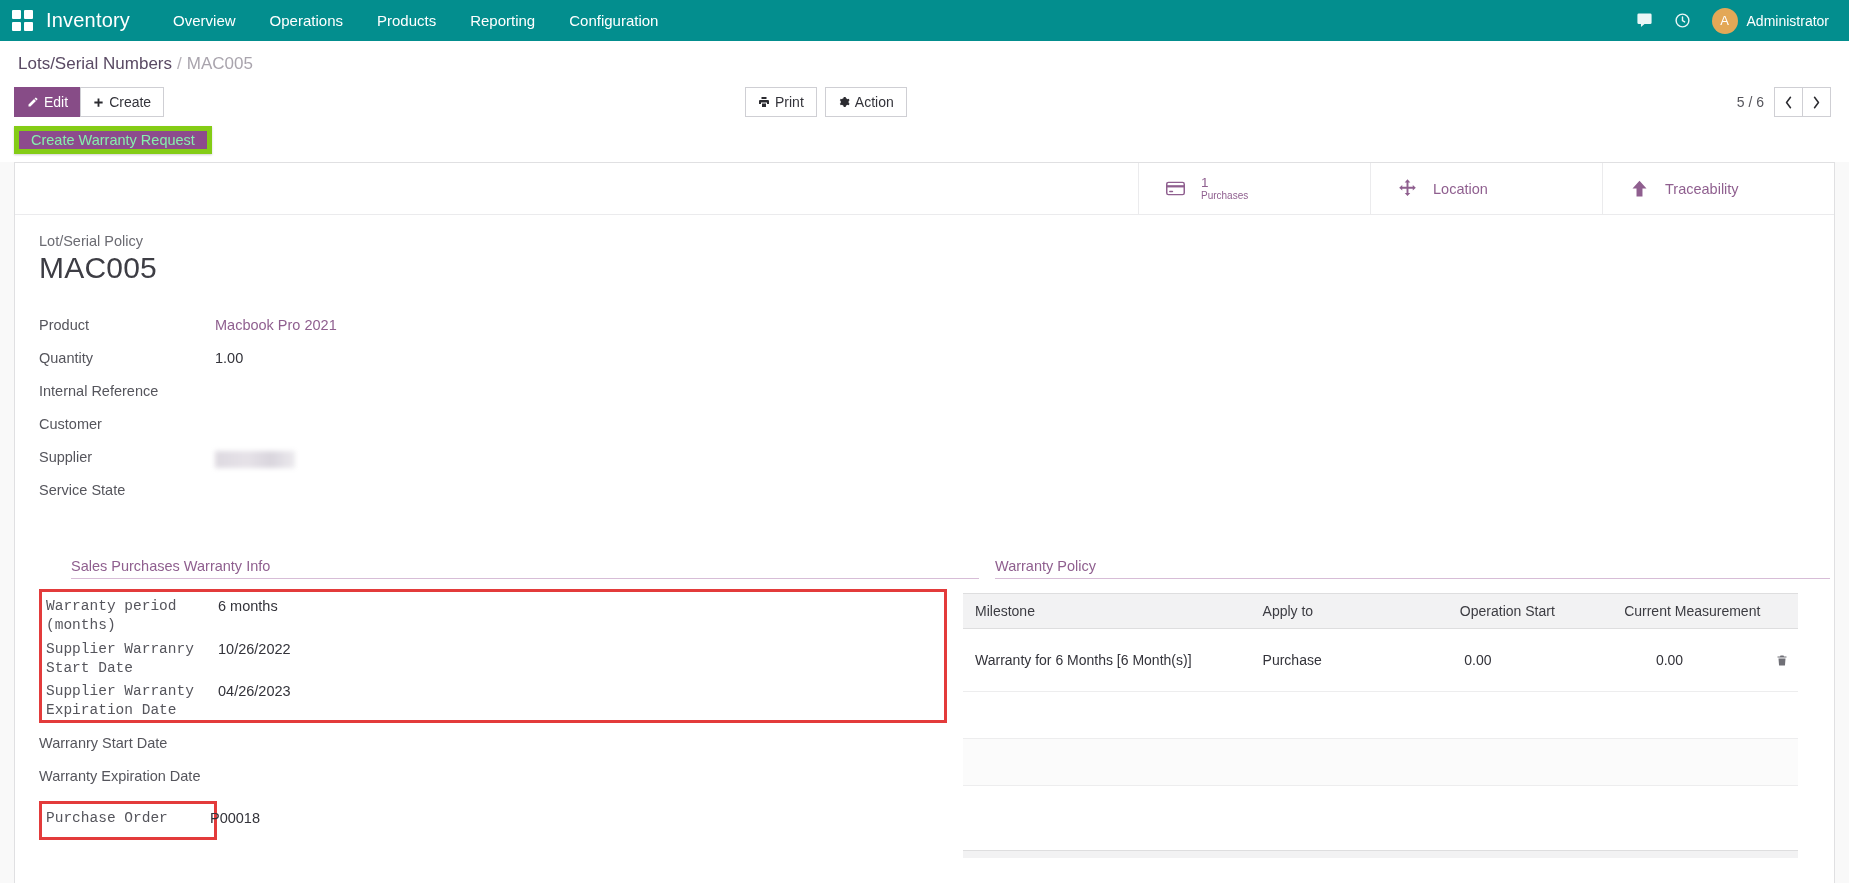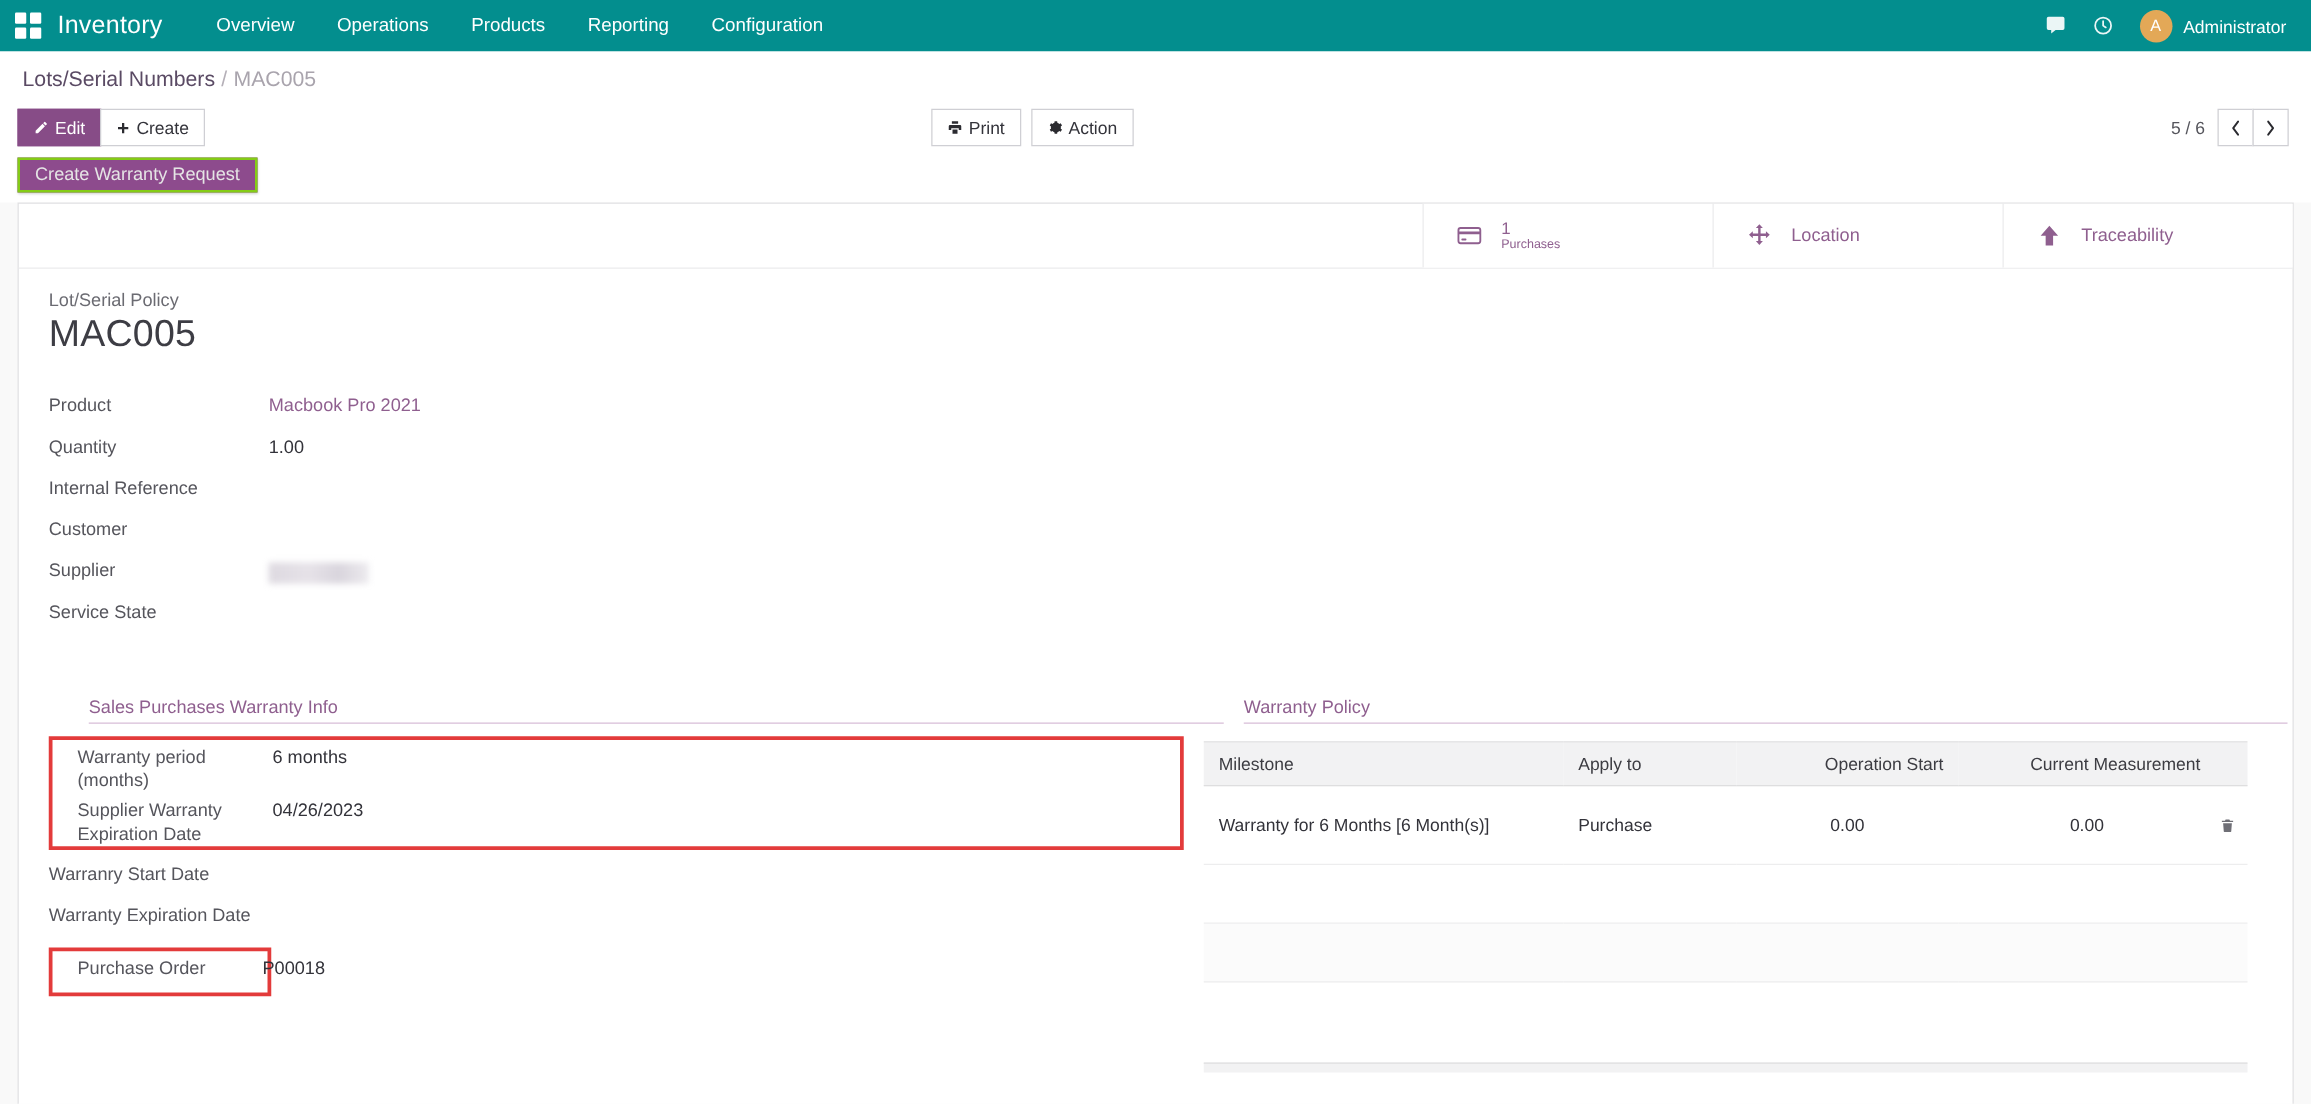--- a/index.html
+++ b/index.html
@@ -150,22 +150,22 @@
   .pager-btn + .pager-btn { margin-left: -1px; }
 
   
   .cp-extra {
     background: #ffffff;
     padding: 6px 0 8px 14px;
     position: relative;
   }
   .btn-warranty {
     background: #8d4b8d;
-    border: 2px solid #84cc16;
-    color: #e5e5e5;
+    border: 5px solid #84cc16;
+    color: #86efac;
     font-size: 14.5px;
     height: 28px;
     padding: 0 12px;
     display: inline-flex;
     align-items: center;
     cursor: pointer;
     box-shadow: 0 1px 2px rgba(0,0,0,.18);
   }
 
   
@@ -262,21 +262,21 @@
   }
   .lower-cols {
     display: flex;
     margin-top: 48px;
     padding-right: 12px;
   }
   .lower-left { width: 908px; padding-right: 0; }
   .lower-right { flex: 1; padding-left: 16px; }
 
   .hl-box { border: 3px solid #e33b3b; }
-  .hl-box .f-label { padding-left: 20px; }
+  .hl-box .f-label { padding-left: 4px; font-family: Liberation Mono, monospace; }
 
   
   .wp-table { width: 100%; border-collapse: collapse; font-size: 14px; margin-top: 4px; }
   .wp-table thead th {
     background: #f2f2f3;
     border-top: 1px solid #dededf;
     border-bottom: 1px solid #dededf;
     color: #3c3c42;
     font-weight: 400;
     text-align: left;
@@ -470,20 +470,24 @@
 
       <div class="lower-cols">
 
         <div class="lower-left">
           <div class="sec-title">Sales Purchases Warranty Info</div>
 
           <div class="hl-box">
             <div class="f-row">
               <div class="f-label">Warranty period (months)</div>
               <div class="f-value">6 months</div>
+            </div>
+            <div class="f-row">
+              <div class="f-label">Supplier Warranry Start Date</div>
+              <div class="f-value">10/26/2022</div>
             </div>
             <div class="f-row">
               <div class="f-label">Supplier Warranty Expiration Date</div>
               <div class="f-value">04/26/2023</div>
             </div>
           </div>
 
           <div style="height:6px"></div>
 
           <div class="f-row">

